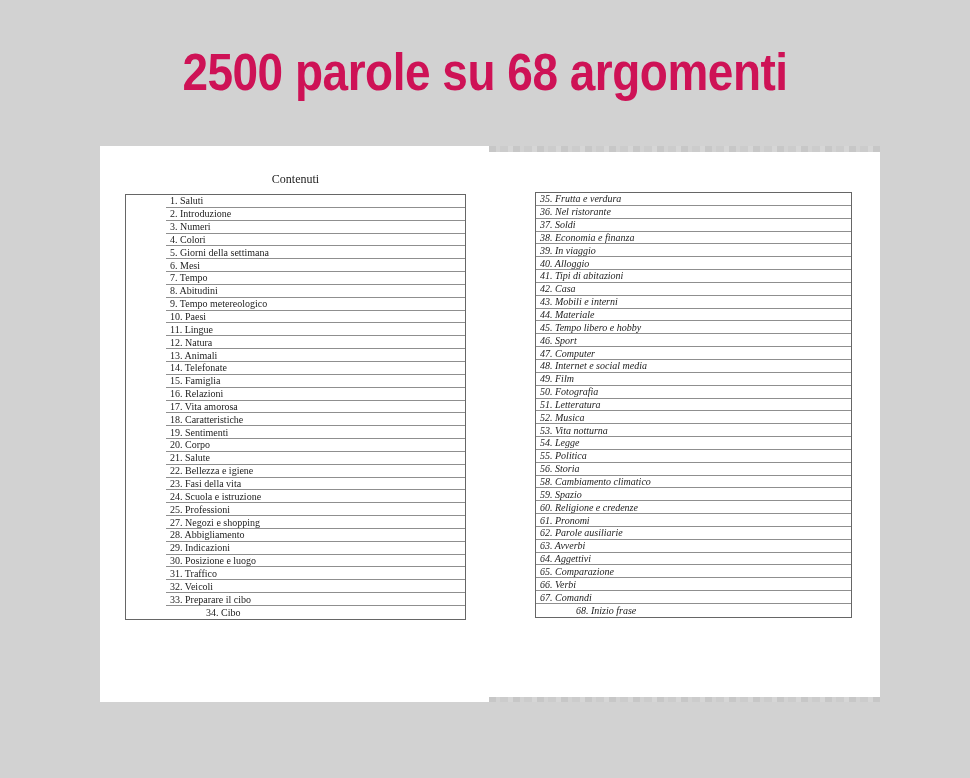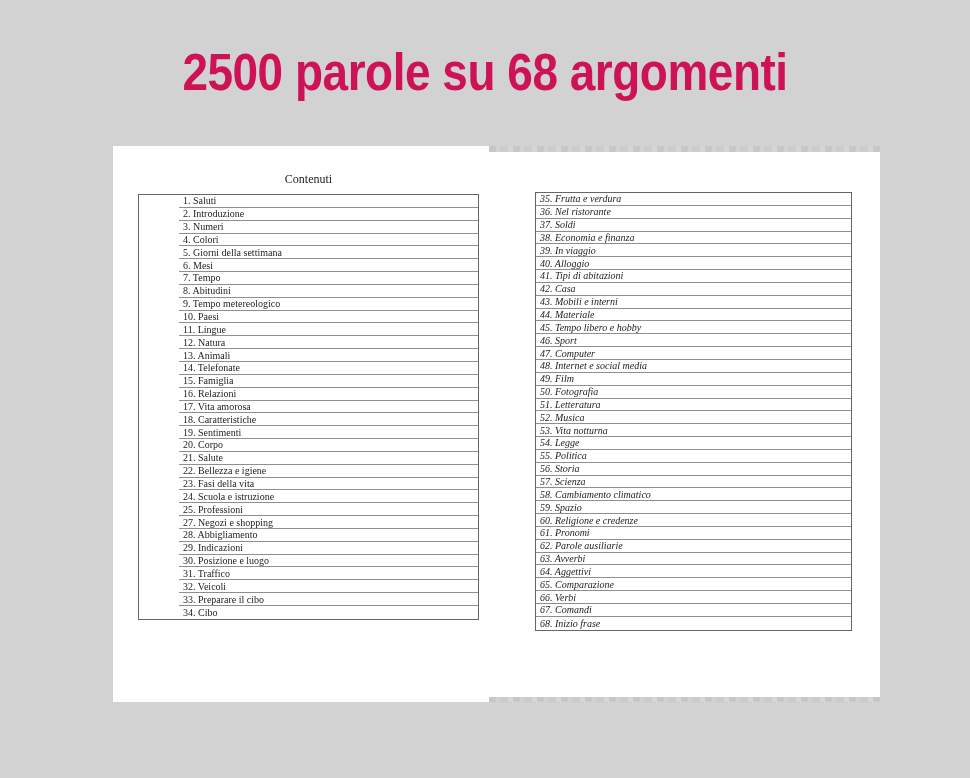--- a/index.html
+++ b/index.html
@@ -34,21 +34,21 @@
     white-space:nowrap;
     letter-spacing:-0.5px;
   }
   .page{
     position:absolute;
     top:146px;
     width:391px;
     height:556px;
     background:var(--page);
   }
-  .page-left{left:113px;}
+  .page-left{left:100px;}
   .page-right{left:489px;}
   .contents-header{
     position:absolute;
     top:26px;
     left:0;
     width:100%;
     text-align:center;
     font-size:12px;
     color:#222222;
   }
@@ -73,21 +73,21 @@
     height:12.85px;
     border-bottom:1px solid var(--row-line);
     display:flex;
     align-items:center;
     padding-left:4px;
     font-size:10px;
     color:var(--text);
     white-space:nowrap;
     overflow:hidden;
   }
-  .toc-row:last-child{border-bottom:none;}
+  .toc-row:last-child{border-bottom:none;margin-left:36px;}
   .texture-band{
     position:absolute;
     left:0;
     width:100%;
     background:repeating-linear-gradient(90deg,
       #c7c7c7 0px,#c7c7c7 7px,
       #d2d2d2 7px,#d2d2d2 11px,
       #cccccc 11px,#cccccc 19px,
       #d6d6d6 19px,#d6d6d6 24px);
   }
@@ -156,21 +156,20 @@
       <div class="toc-row">47. Computer</div>
       <div class="toc-row">48. Internet e social media</div>
       <div class="toc-row">49. Film</div>
       <div class="toc-row">50. Fotografia</div>
       <div class="toc-row">51. Letteratura</div>
       <div class="toc-row">52. Musica</div>
       <div class="toc-row">53. Vita notturna</div>
       <div class="toc-row">54. Legge</div>
       <div class="toc-row">55. Politica</div>
       <div class="toc-row">56. Storia</div>
-      <div class="toc-row">57. Scienza</div>
       <div class="toc-row">58. Cambiamento climatico</div>
       <div class="toc-row">59. Spazio</div>
       <div class="toc-row">60. Religione e credenze</div>
       <div class="toc-row">61. Pronomi</div>
       <div class="toc-row">62. Parole ausiliarie</div>
       <div class="toc-row">63. Avverbi</div>
       <div class="toc-row">64. Aggettivi</div>
       <div class="toc-row">65. Comparazione</div>
       <div class="toc-row">66. Verbi</div>
       <div class="toc-row">67. Comandi</div>

